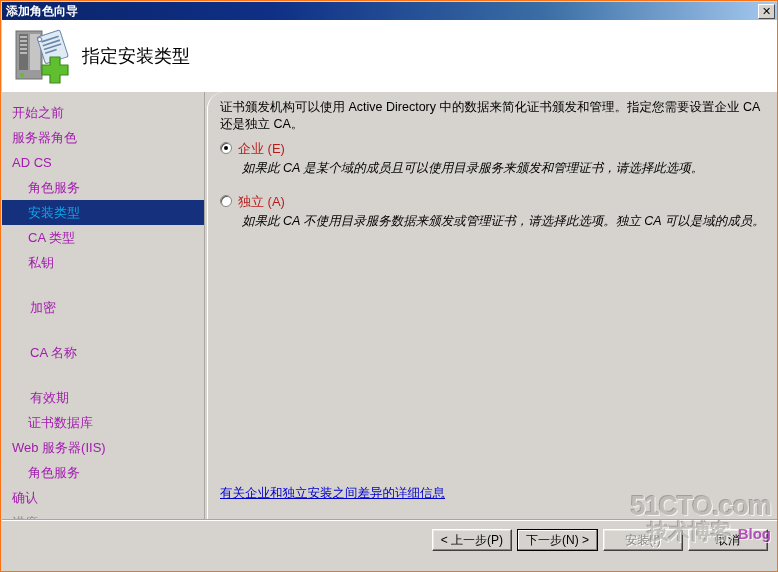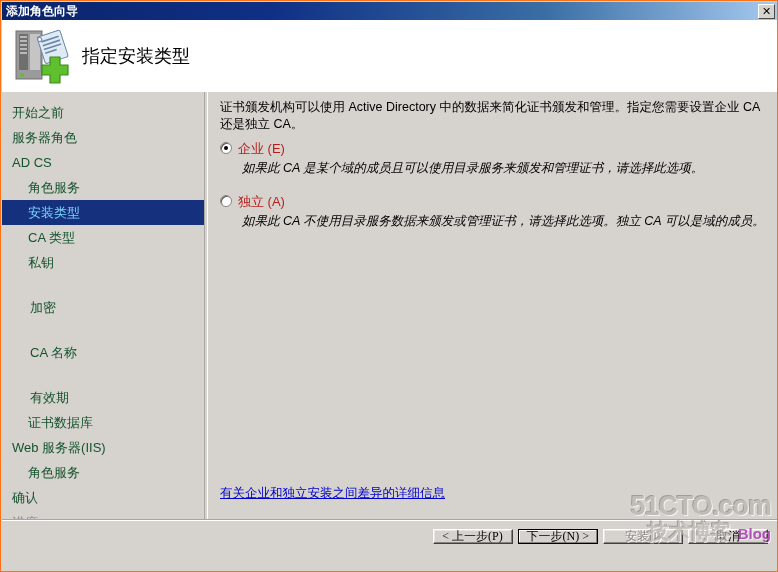--- a/index.html
+++ b/index.html
@@ -103,44 +103,45 @@
     box-sizing: border-box;
     border-right: 1px solid #a9a5a0;
   }
   .sidebar-inner {
     padding-top: 8px;
   }
   .nav-item {
     height: 25px;
     line-height: 25px;
     font-size: 13px;
-    color: #14532d;
+    color: #a21caf;
     white-space: nowrap;
     box-sizing: border-box;
     padding-left: 10px;
     cursor: default;
   }
   .nav-item.indent1 { padding-left: 26px; }
   .nav-item.indent2 { padding-left: 28px; margin-top: 20px; }
   .nav-item.selected {
     background: #15317e;
-    color: #7dd3fc;
+    color: #0ea5e9;
     width: 202px;
   }
   .nav-item.dim { color: #8a8a8a; }
 
   
   .content {
     position: absolute;
     left: 205px; top: 0;
     width: 571px;
     height: 479px;
     background: #d6d3ce;
     box-sizing: border-box;
     border-left: 1px solid #ffffff;
+    border-radius: 17px;
   }
   .intro {
     position: absolute;
     left: 12px; top: 7px;
     width: 548px;
     font-size: 12.5px;
     color: #000000;
     line-height: 17px;
   }
   .options {
@@ -219,29 +220,29 @@
   }
   .btn-row {
     position: absolute;
     right: 10px;
     top: 8px;
     display: flex;
     gap: 5px;
   }
   .btn {
     min-width: 80px;
-    height: 15px;
+    height: 22px;
     background: #d6d3ce;
     border-top: 1px solid #ffffff;
     border-left: 1px solid #ffffff;
     border-right: 1px solid #404040;
     border-bottom: 1px solid #404040;
     box-shadow: inset -1px -1px 0 #868482, inset 1px 1px 0 #e8e6e3;
     font-size: 12px;
-    font-family: Liberation Serif, serif;
+    font-family: Liberation Sans, sans-serif;
     color: #000000;
     display: flex;
     align-items: center;
     justify-content: center;
     box-sizing: border-box;
     cursor: default;
     padding: 0 8px;
     white-space: nowrap;
   }
   .btn.default {

